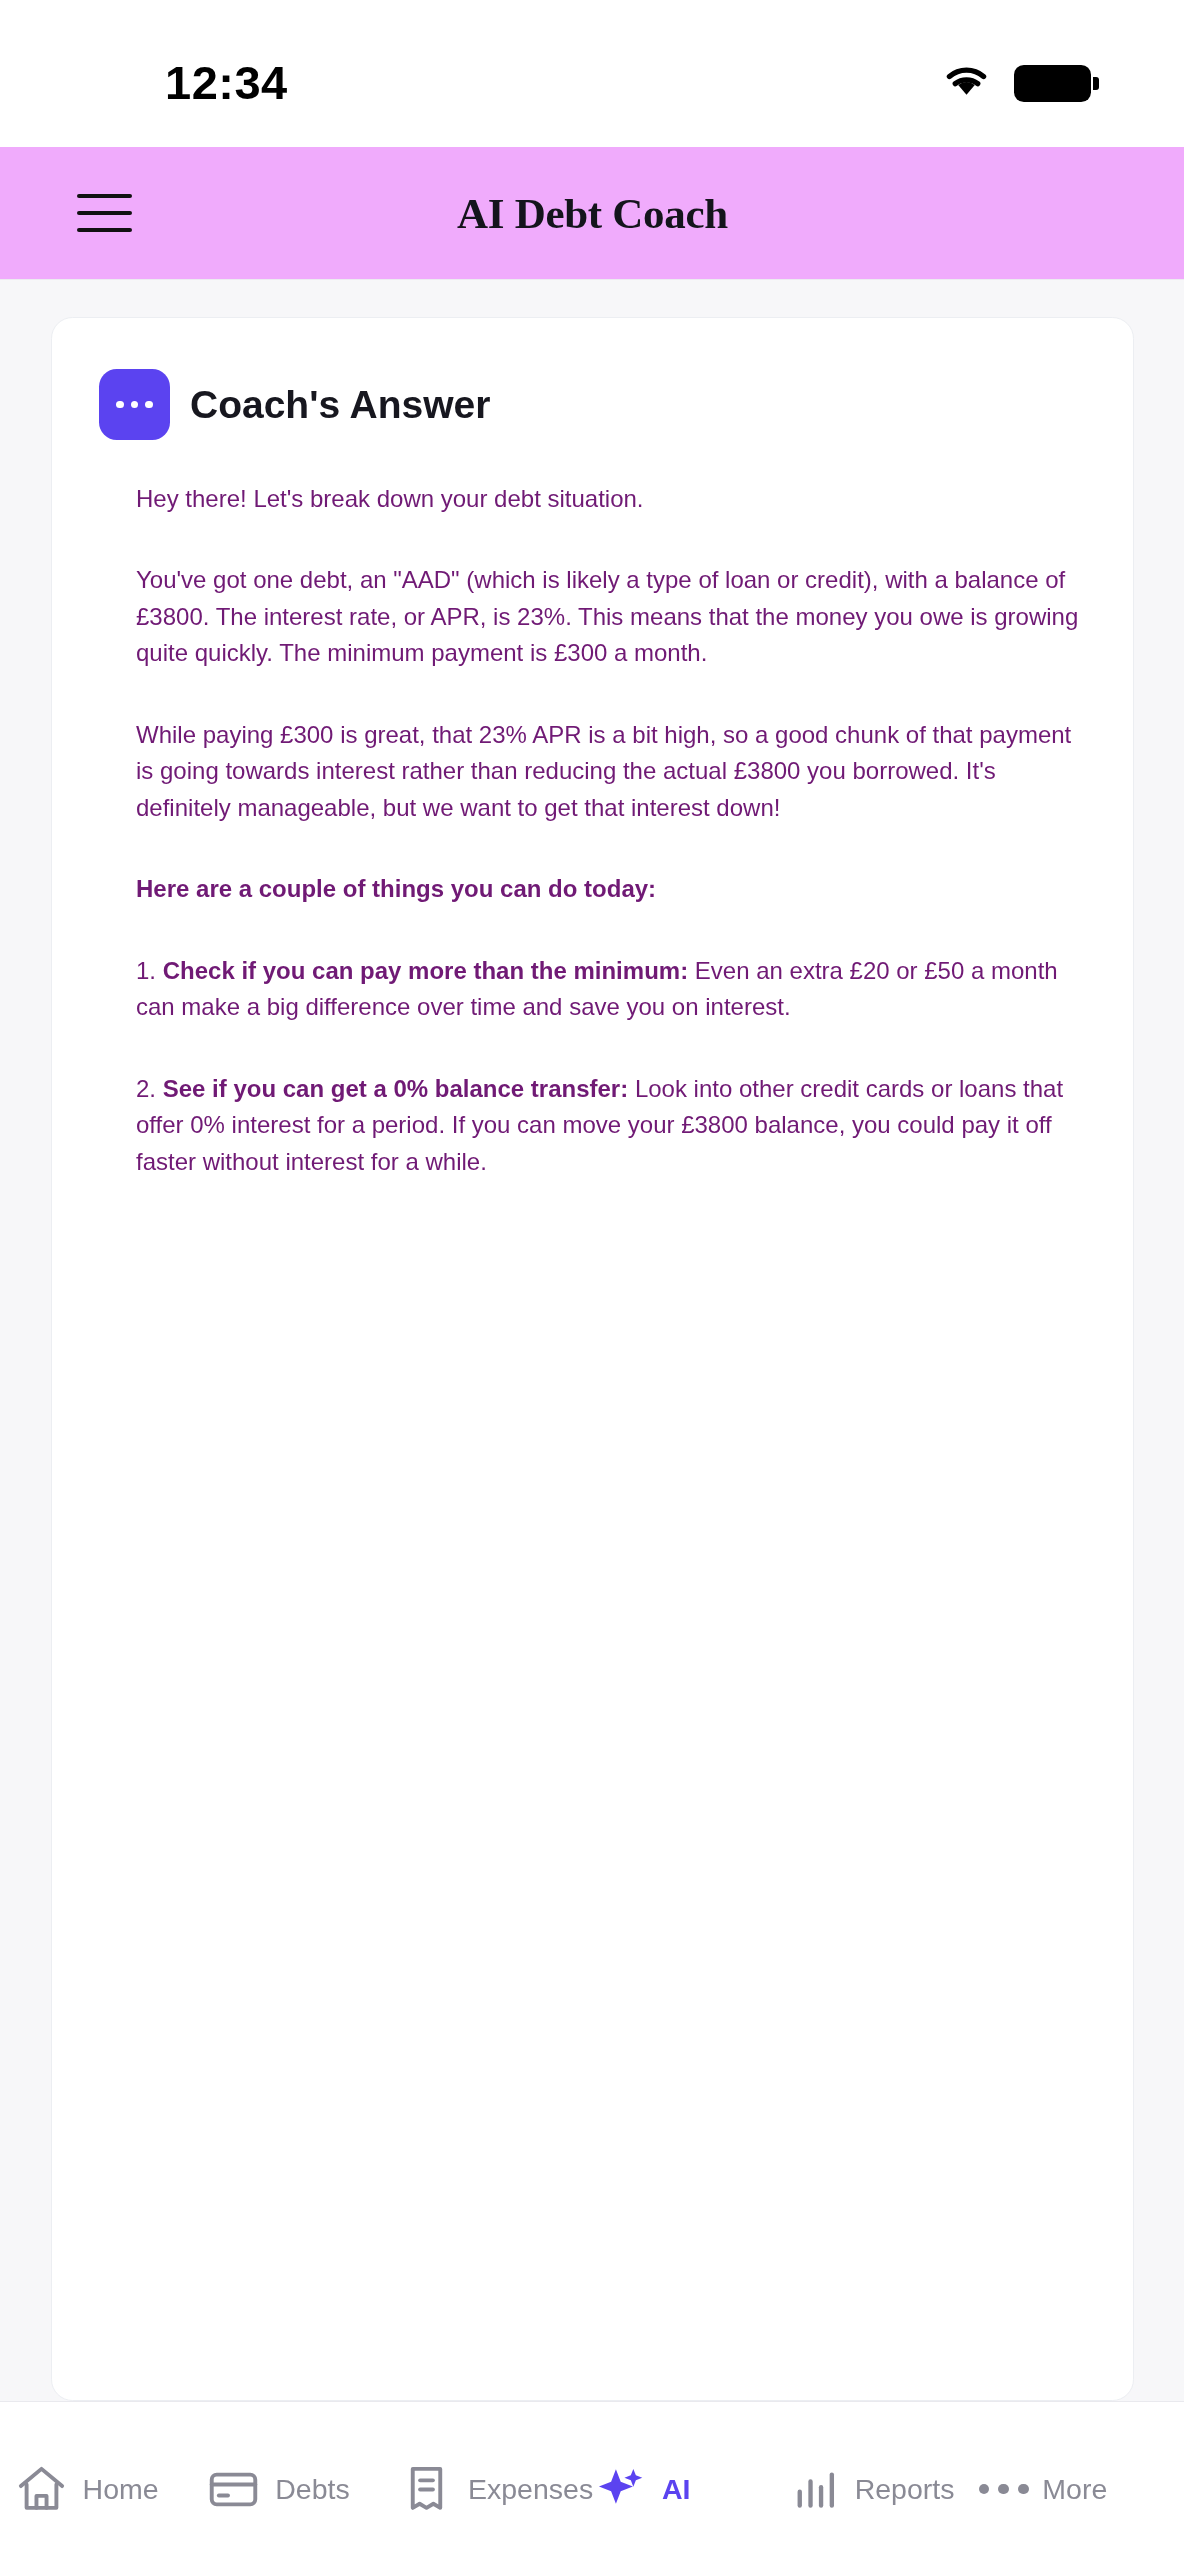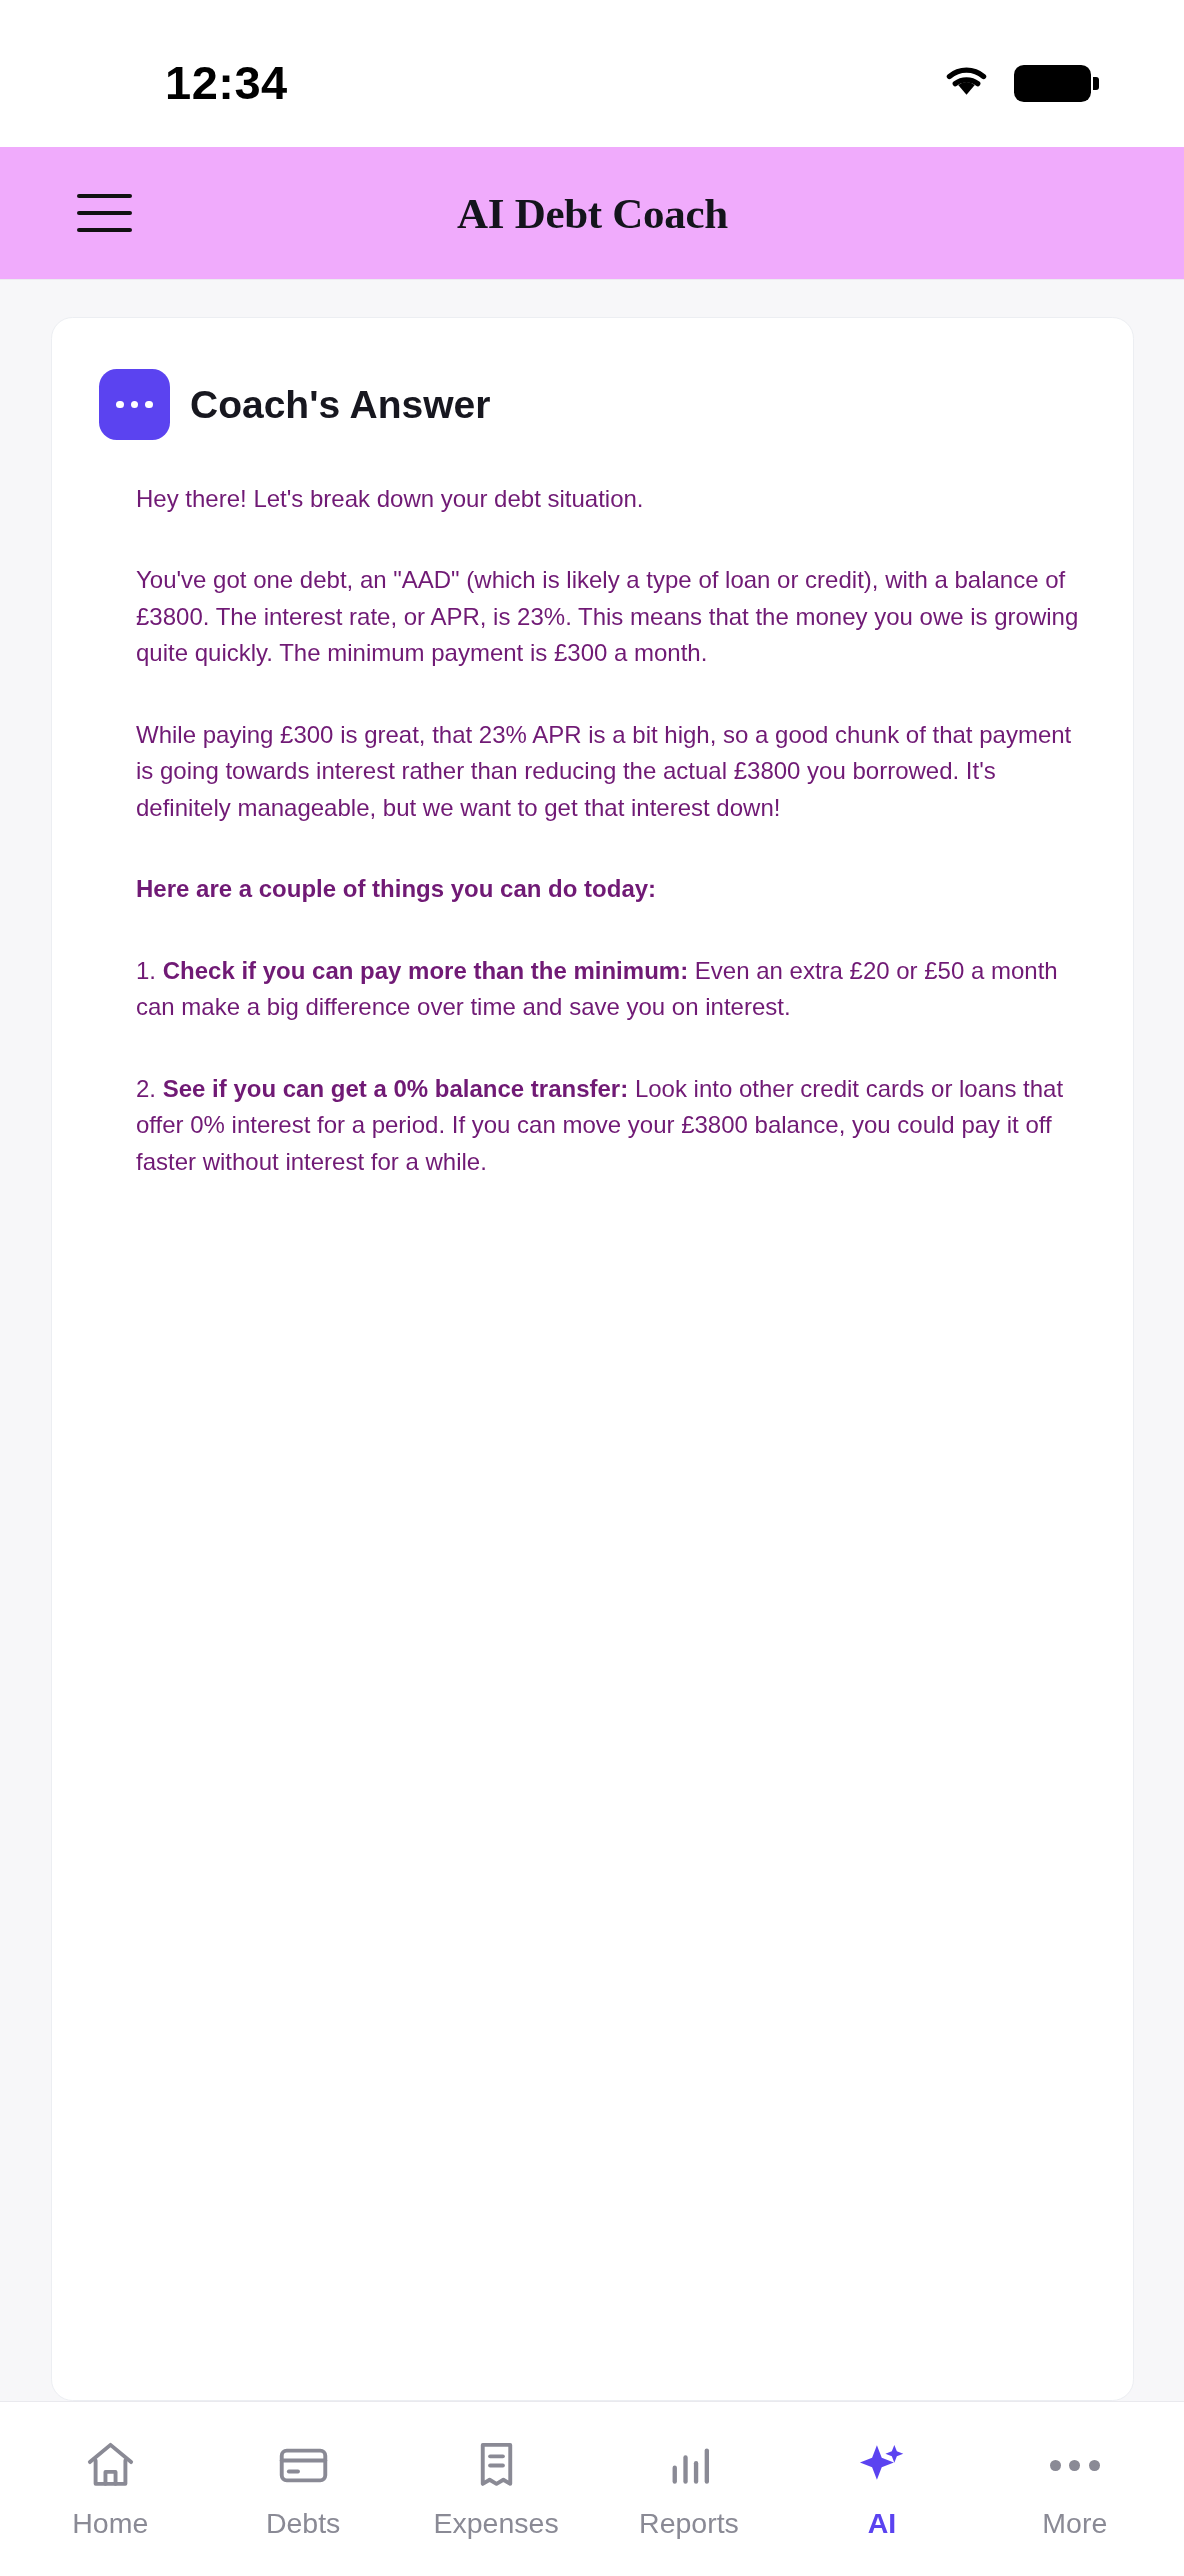--- a/index.html
+++ b/index.html
@@ -166,21 +166,21 @@
     border-top: 1px solid #e9e9ee;
     display: flex;
     align-items: center;
     justify-content: space-around;
     flex: none;
     padding: 0 13.8px;
   }
   .tab {
     flex: 1;
     display: flex;
-    flex-direction: column;
+    flex-direction: row;
     align-items: center;
     gap: 13.8px;
     cursor: pointer;
   }
   .tab .label {
     font-size: 28.5px;
     color: #8a8a95;
   }
   .tab.active .label {
     color: #5b43f0;
@@ -288,42 +288,42 @@
       <span>
         <svg width="55" height="55" viewBox="0 0 24 24" fill="none" stroke="#8a8a95" stroke-width="1.7" stroke-linecap="round" stroke-linejoin="round">
           <path d="M6 3h12v17l-3-1.8-3 1.8-3-1.8L6 20z"></path>
             <path d="M9.2 8h5.6"></path>
             <path d="M9.2 12h5.6"></path>
         </svg>
       </span>
       <span class="label">Expenses</span>
     </div>
 
+    <div class="tab active">
+      <span>
+        <svg width="55" height="55" viewBox="0 0 24 24" fill="#5b43f0">
+          <path d="M10 3.2 12.1 8.6 17.4 10.7 12.1 12.8 10 18.2 7.9 12.8 2.6 10.7 7.9 8.6Z"></path>
+          <path d="M17.6 3 18.7 5.8 21.5 6.9 18.7 8 17.6 10.8 16.5 8 13.7 6.9 16.5 5.8Z"></path>
+        </svg>
+      </span>
+      <span class="label">AI</span>
+    </div>
+
     <div class="tab">
       <span>
         <svg width="55" height="55" viewBox="0 0 24 24" fill="none" stroke="#8a8a95" stroke-width="1.9" stroke-linecap="round">
           <path d="M6 19v-6"></path>
             <path d="M10.7 19V8.5"></path>
             <path d="M15.3 19v-8"></path>
             <path d="M20 19V5.5"></path>
         </svg>
       </span>
       <span class="label">Reports</span>
     </div>
 
-    <div class="tab active">
-      <span>
-        <svg width="55" height="55" viewBox="0 0 24 24" fill="#5b43f0">
-          <path d="M10 3.2 12.1 8.6 17.4 10.7 12.1 12.8 10 18.2 7.9 12.8 2.6 10.7 7.9 8.6Z"></path>
-          <path d="M17.6 3 18.7 5.8 21.5 6.9 18.7 8 17.6 10.8 16.5 8 13.7 6.9 16.5 5.8Z"></path>
-        </svg>
-      </span>
-      <span class="label">AI</span>
-    </div>
-
     <div class="tab">
       <span class="dots-icon">
         <i></i>
           <i></i>
           <i></i>
       </span>
       <span class="label">More</span>
     </div>
 
   </div>

